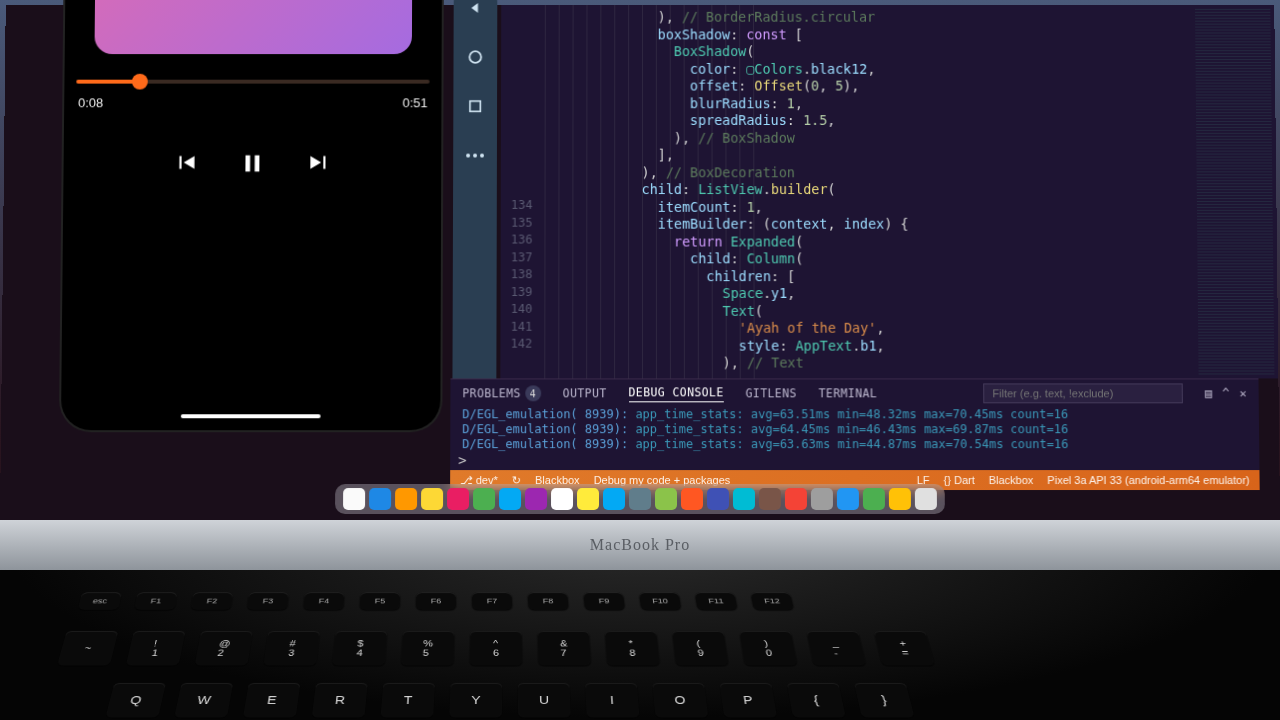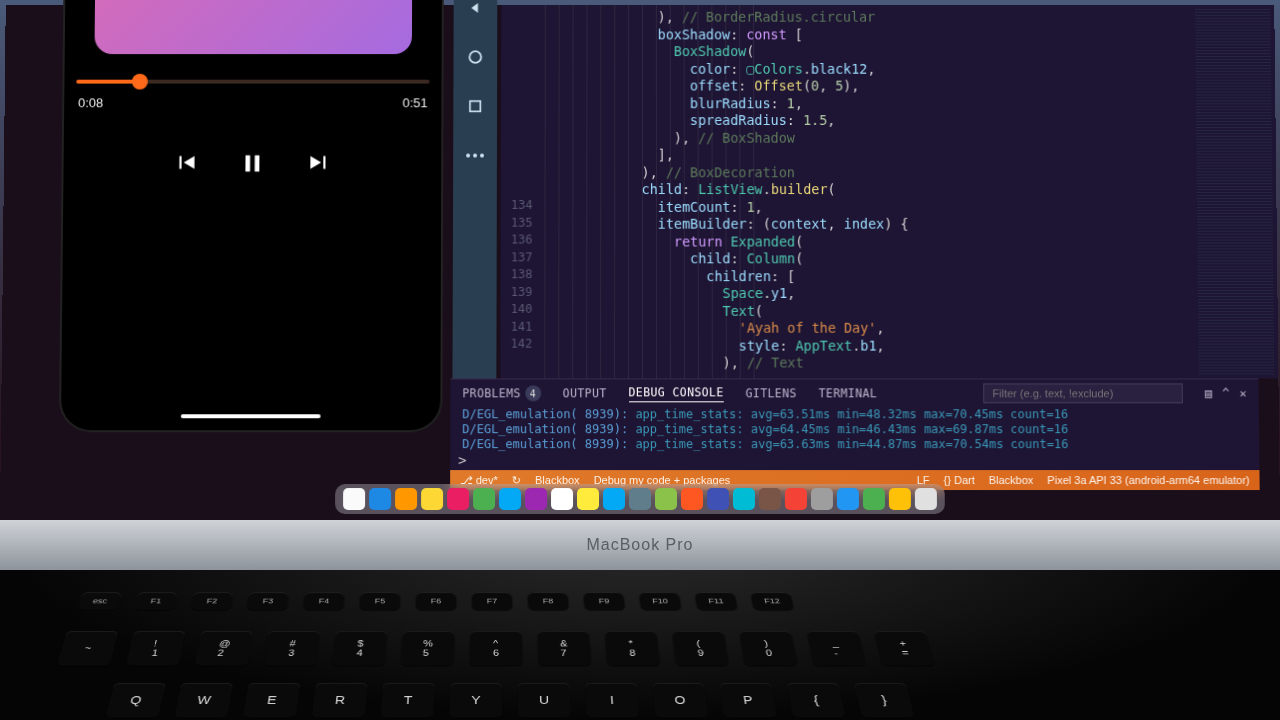--- a/index.html
+++ b/index.html
@@ -220,21 +220,21 @@
     width: 22px; height: 22px; border-radius: 5px;
   }
 
   
   .chin {
     position: absolute; top: 520px; left: 0; right: 0;
     height: 50px;
     background: linear-gradient(#cfd3d8, #8e949b);
     display:flex; align-items:center; justify-content:center;
     color:#5a5e64; font-size:16px; letter-spacing:1px;
-    font-family: Liberation Sans, sans-serif;
+    font-family: Liberation Serif, serif;
   }
   .kbd {
     position: absolute; top: 570px; left:0; right:0; bottom:0;
     background: radial-gradient(ellipse at 50% -20%, #2a2a2a, #050505 70%);
   }
   .kbd .row { position:absolute; display:flex; gap:16px; color:#d8d8d8; }
   .kbd .key {
     width: 52px; height: 44px;
     background: #0a0a0a;
     border-radius: 6px;

